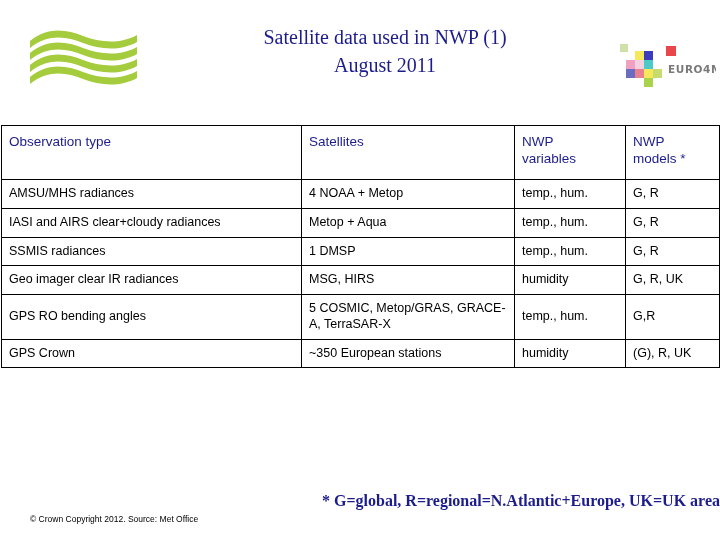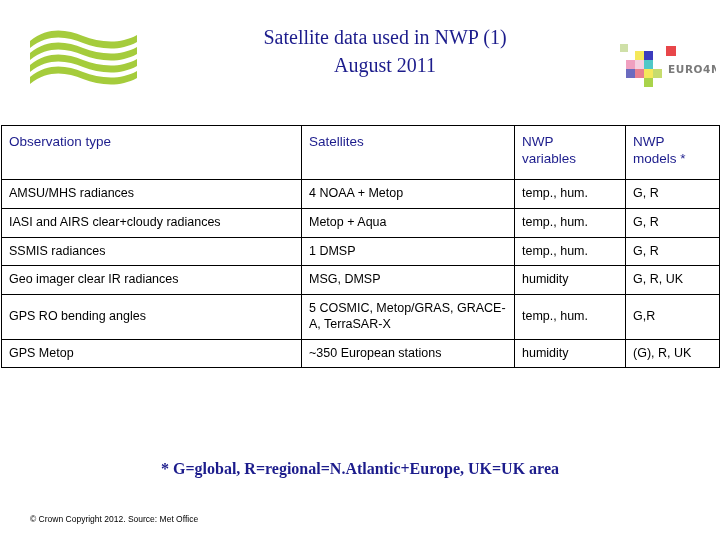--- a/index.html
+++ b/index.html
@@ -85,22 +85,22 @@
     padding-top: 7px;
     height: 54px;
   }
   .col-obs     { width: 300px; }
   .col-sat     { width: 213px; }
   .col-var     { width: 111px; }
   .col-mod     { width: 94px;  }
 
   
   #footnote {
-    position: absolute; left: 0; top: 460px; width: 720px;
-    text-align: center;
+    position: absolute; left: 0; top: 492px; width: 720px;
+    text-align: right;
     font-family: "Liberation Serif", serif;
     font-weight: bold;
     font-size: 16px;
     color: #1c1c8c;
     white-space: nowrap;
   }
   #copyright {
     position: absolute; left: 30px; top: 514px;
     font-family: "Liberation Sans", sans-serif;
     font-size: 8.5px;
@@ -189,32 +189,32 @@
         <td>G, R</td>
       </tr>
       <tr>
         <td>SSMIS radiances</td>
         <td>1 DMSP</td>
         <td>temp., hum.</td>
         <td>G, R</td>
       </tr>
       <tr>
         <td>Geo imager clear IR radiances</td>
-        <td>MSG, DMSP</td>
+        <td>MSG, HIRS</td>
         <td>humidity</td>
         <td>G, R, UK</td>
       </tr>
       <tr>
         <td>GPS RO bending angles</td>
         <td>5 COSMIC, Metop/GRAS, GRACE-A, TerraSAR-X</td>
         <td>temp., hum.</td>
         <td>G,R</td>
       </tr>
       <tr>
-        <td>GPS Metop</td>
+        <td>GPS Crown</td>
         <td>~350 European stations</td>
         <td>humidity</td>
         <td>(G), R, UK</td>
       </tr>
     </tbody>
   </table>
 
   <div id="footnote">*  G=global,  R=regional=N.Atlantic+Europe,  UK=UK area</div>
   <div id="copyright">© Crown Copyright 2012. Source: Met Office</div>
 

